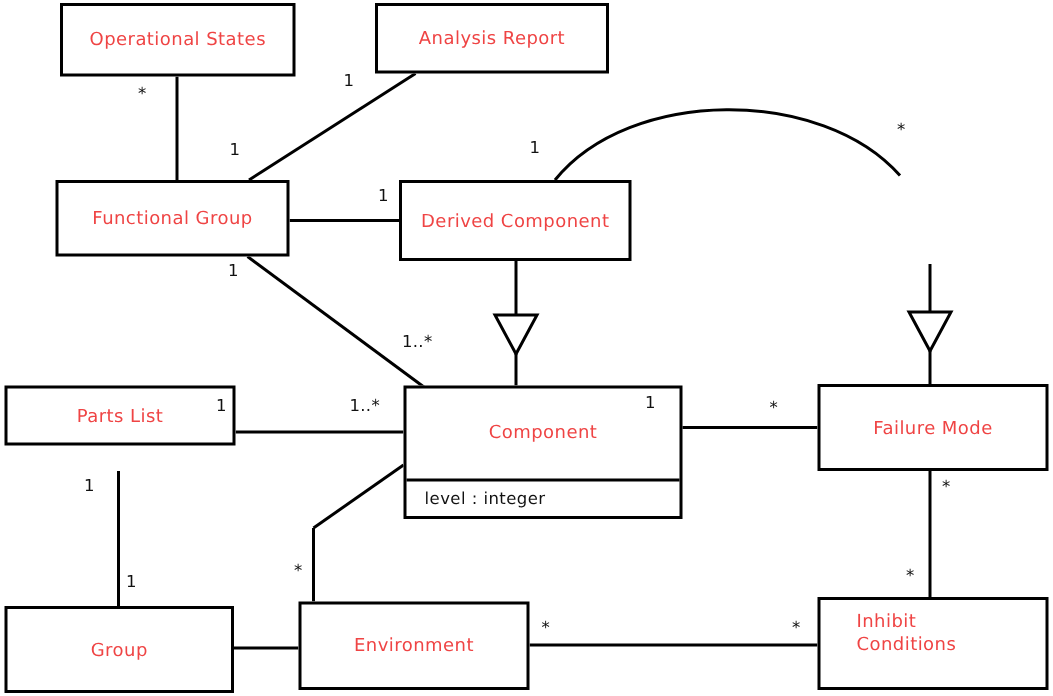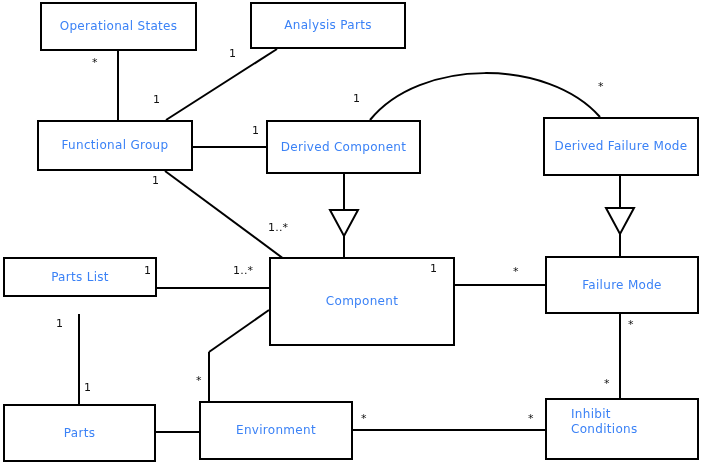--- a/index.html
+++ b/index.html
@@ -34,21 +34,21 @@
     flex-direction: column;
     z-index: 5;
   }
   .uml-name-compartment {
     flex: 1 1 auto;
     display: flex;
     align-items: center;
     justify-content: center;
     text-align: center;
     font-size: 12px;
-    color: #3b82f6;
+    color: #ef4444;
     letter-spacing: 0.3px;
     padding: 0 4px;
     line-height: 1.25;
   }
   .uml-name-compartment.left-align {
     justify-content: flex-start;
     text-align: left;
     padding-left: 24px;
   }
   .uml-attr-compartment {
@@ -108,49 +108,47 @@
     <line x1="353" y1="430" x2="545" y2="430" stroke="#000" stroke-width="2"></line>
 
     <line x1="620" y1="314" x2="620" y2="398" stroke="#000" stroke-width="2"></line>
   </svg>
 
   <div class="uml-class" style="left:40px; top:2px; width:157px; height:49px;">
     <div class="uml-name-compartment">Operational States</div>
   </div>
 
   <div class="uml-class" style="left:250px; top:2px; width:156px; height:47px;">
-    <div class="uml-name-compartment">Analysis Parts</div>
+    <div class="uml-name-compartment">Analysis Report</div>
   </div>
 
   <div class="uml-class" style="left:266px; top:120px; width:155px; height:54px;">
     <div class="uml-name-compartment">Derived Component</div>
   </div>
 
   <div class="uml-class" style="left:37px; top:120px; width:156px; height:51px;">
     <div class="uml-name-compartment">Functional Group</div>
   </div>
 
-  <div class="uml-class" style="left:543px; top:117px; width:156px; height:59px;">
-    <div class="uml-name-compartment">Derived Failure Mode</div>
-  </div>
 
   <div class="uml-class" style="left:3px; top:257px; width:154px; height:40px;">
     <div class="uml-name-compartment">Parts List</div>
   </div>
 
   <div class="uml-class" style="left:269px; top:257px; width:186px; height:89px;">
     <div class="uml-name-compartment">Component</div>
+    <div class="uml-attr-compartment">level : integer</div>
   </div>
 
   <div class="uml-class" style="left:545px; top:256px; width:154px; height:58px;justify-content:flex-end;">
     <div class="uml-name-compartment">Failure Mode</div>
   </div>
 
   <div class="uml-class" style="left:3px; top:404px; width:153px; height:58px;">
-    <div class="uml-name-compartment">Parts</div>
+    <div class="uml-name-compartment">Group</div>
   </div>
 
   <div class="uml-class" style="left:199px; top:401px; width:154px; height:59px;">
     <div class="uml-name-compartment">Environment</div>
   </div>
 
   <div class="uml-class" style="left:545px; top:398px; width:154px; height:62px;">
     <div class="uml-name-compartment left-align" style="white-space:pre-line; align-items:flex-start; padding-top:7px;border-radius:12px;">Inhibit
 Conditions</div>
   </div>

